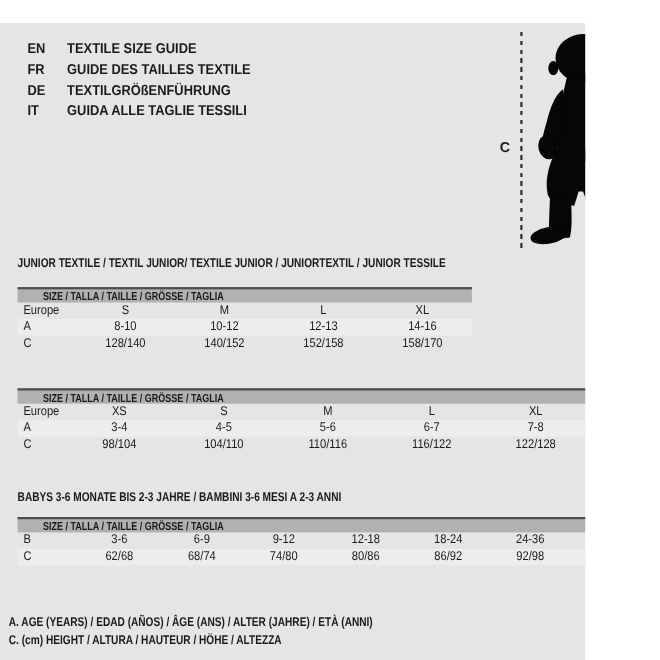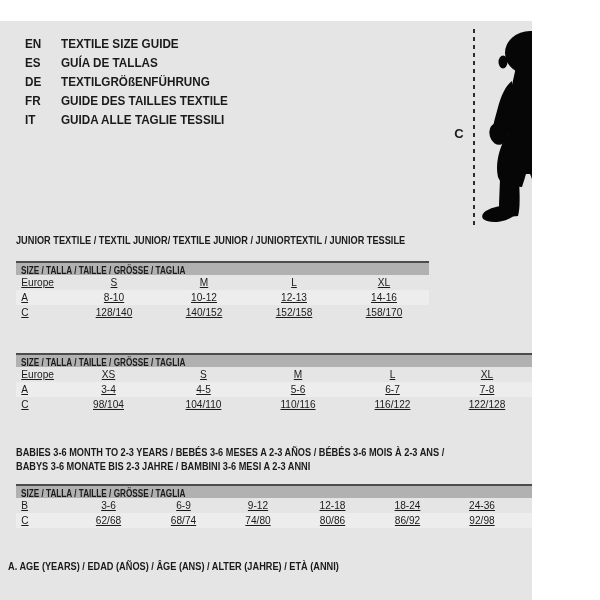--- a/index.html
+++ b/index.html
@@ -24,28 +24,28 @@
   
   .section { position:absolute; left:16px; }
   #junior   { top:212px; width:413px; }
   #children { top:320px; width:575px; }
   #babies   { top:424px; width:575px; }
 
   .tbl-title { font-size:11.5px; font-weight:bold; line-height:14px; white-space:nowrap; }
   .tbl-title .cnd { display:inline-block; transform:scaleX(0.8); transform-origin:0 50%; white-space:nowrap; }
   .tbl-title sub { font-size:7.5px; }
 
-  .band { background:#b1b1b1; border-top:2px solid #4c4c4c; height:12px; line-height:12px; padding-left:5px; }
+  .band { background:#b1b1b1; border-top:2px solid #4c4c4c; height:12px; line-height:12px; padding-left:23px; }
   #junior .band { margin-top:14px; }
   #children .band { margin-top:12px; }
   #babies .band { margin-top:11px; }
   .band-label { font-size:10.5px; font-weight:bold; display:inline-block;
                 transform:scaleX(0.78); transform-origin:0 50%; white-space:nowrap; }
 
-  .grid-row { display:grid; height:15px; line-height:15px; font-size:11.5px;text-decoration:underline; }
+  .grid-row { display:grid; height:15px; line-height:15px; font-size:11.5px; }
   .t1 { grid-template-columns:53px 90px 90px 90px 90px; }
   .t2 { grid-template-columns:45px 95px 95px 94px 95px 94px 1fr; }
   .t3 { grid-template-columns:55px 75px 75px 74px 75px 75px 74px 1fr; }
   .grid-row > span { text-align:center; transform:scaleX(0.88); white-space:nowrap; }
   .grid-row > span:first-child { text-align:left; padding-left:6px; transform-origin:0 50%; }
   .shaded { background:#ededed; }
 
   
   .footer { position:absolute; left:8px; top:538px; }
   .footnote { font-size:11.5px; font-weight:bold; line-height:15.5px; }
@@ -55,30 +55,26 @@
 <body>
 
 <div class="page">
 
   <div class="lang">
     <div class="lang-row">
       <span>EN</span>
       <span>TEXTILE SIZE GUIDE</span>
     </div>
     <div class="lang-row">
-      <span>ES</span>
-      <span>GUÍA DE TALLAS</span>
+      <span>FR</span>
+      <span>GUIDE DES TAILLES TEXTILE</span>
     </div>
     <div class="lang-row">
       <span>DE</span>
       <span>TEXTILGRÖßENFÜHRUNG</span>
-    </div>
-    <div class="lang-row">
-      <span>FR</span>
-      <span>GUIDE DES TAILLES TEXTILE</span>
     </div>
     <div class="lang-row">
       <span>IT</span>
       <span>GUIDA ALLE TAGLIE TESSILI</span>
     </div>
   </div>
 
   <div class="measure-line"></div>
   <div class="measure-label">C</div>
   <svg class="baby-svg" viewBox="0 0 100 204" xmlns="http://www.w3.org/2000/svg">
@@ -164,23 +160,20 @@
       <span>98/104</span>
       <span>104/110</span>
       <span>110/116</span>
       <span>116/122</span>
       <span>122/128</span>
       <span></span>
     </div>
   </div>
 
   <div class="section" id="babies">
-    <div class="tbl-title">
-      <span class="cnd">BABIES 3-6 MONTH TO 2-3 YEARS / BEBÉS 3-6 MESES A 2-3 AÑOS / BÉBÉS 3-6 MOIS À 2-3 ANS /</span>
-    </div>
     <div class="tbl-title">
       <span class="cnd">BABYS 3-6 MONATE BIS 2-3 JAHRE / BAMBINI 3-6 MESI A 2-3 ANNI</span>
     </div>
     <div class="band">
       <span class="band-label">SIZE / TALLA / TAILLE / GRÖSSE / TAGLIA</span>
     </div>
     <div class="grid-row t3">
       <span>B</span>
       <span>3-6</span>
       <span>6-9</span>
@@ -197,15 +190,16 @@
       <span>74/80</span>
       <span>80/86</span>
       <span>86/92</span>
       <span>92/98</span>
       <span></span>
     </div>
   </div>
 
   <div class="footer">
     <div class="footnote"><span>A. AGE (YEARS) / EDAD (AÑOS) / ÂGE (ANS) / ALTER (JAHRE) / ETÀ (ANNI)</span></div>
+    <div class="footnote"><span>C. (cm) HEIGHT / ALTURA / HAUTEUR / HÖHE / ALTEZZA</span></div>
   </div>
 
 </div>
 
 </body></html>

